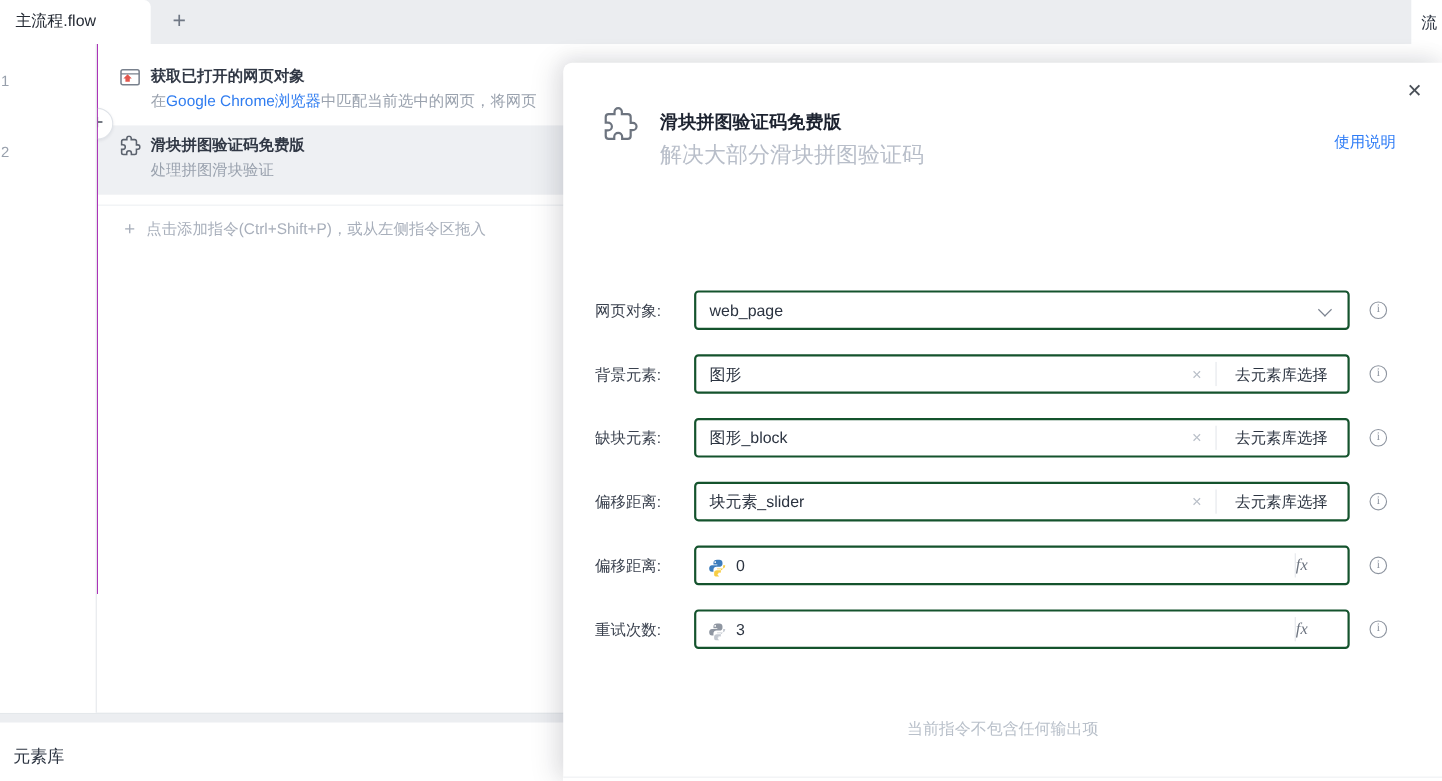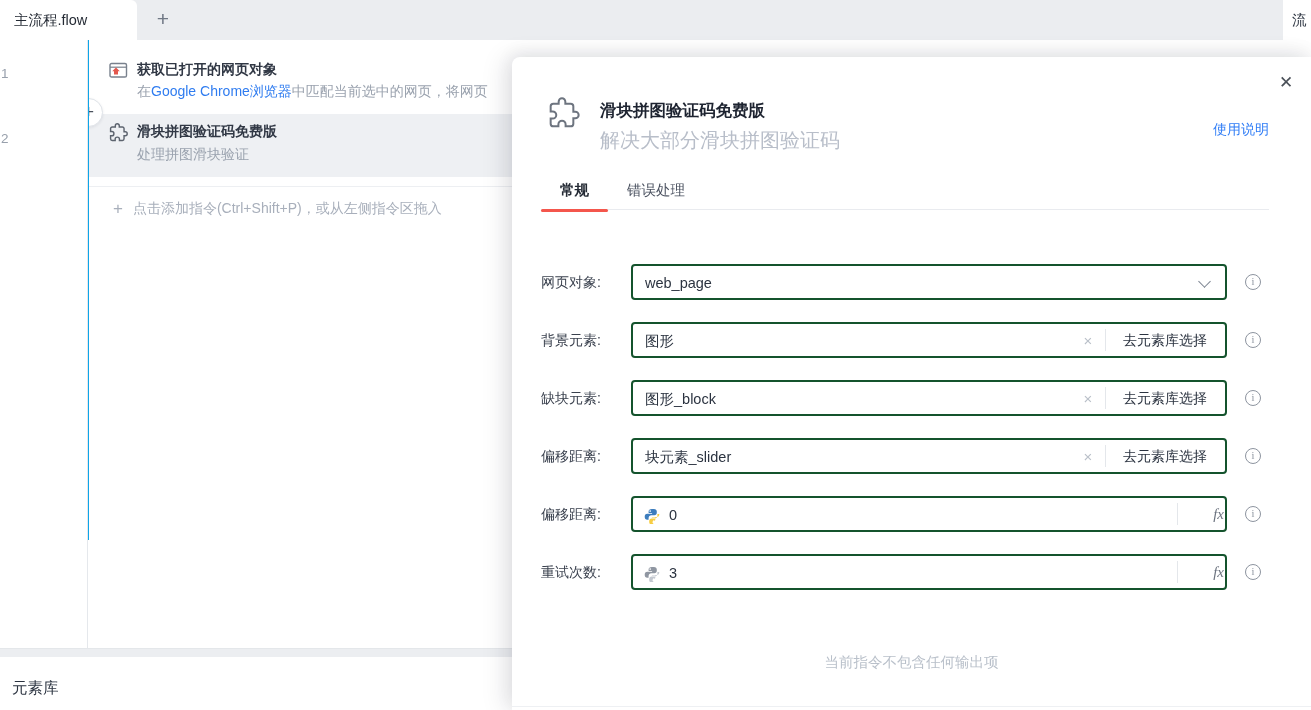--- a/index.html
+++ b/index.html
@@ -1,21 +1,21 @@
 <!DOCTYPE html>
 <html><head>
 <meta charset="utf-8">
 <style>
   * { margin:0; padding:0; box-sizing:border-box; }
   html,body { width:1311px; height:710px; }
   body {
     font-family:"Liberation Sans","DejaVu Sans",sans-serif;
     background:#fff; color:#2b3340; overflow:hidden; position:relative;
   }
-  .app { position:absolute; inset:0; width:1311px; height:540px; background:#0ea5e9; }
+  .app { position:absolute; inset:0; width:1311px; height:540px; background:#a21caf; }
 
   
   .tabbar { position:absolute; left:0; top:0; width:1311px; height:40px; background:#ebedf0; }
   .tab-active {
     position:absolute; left:0; top:0; width:137px; height:40px; background:#fff;
     font-size:14.5px; color:#252b35; line-height:40px; padding-left:14px;
     border-top-right-radius:6px;
   }
   .tab-new {
     position:absolute; left:146px; top:0; width:34px; height:40px; text-align:center;
@@ -106,21 +106,21 @@
   .f-value { position:absolute; left:12px; top:0; line-height:34px; font-size:14.5px; color:#2b3340; white-space:nowrap; }
   .f-value.withicon { left:36px; }
   .chev {
     position:absolute; right:16px; top:11px; width:9px; height:9px;
     border-right:1.6px solid #7b8390; border-bottom:1.6px solid #7b8390; transform:rotate(45deg);
   }
   .actions { position:absolute; right:1px; top:1px; bottom:1px; display:flex; align-items:center; }
   .clear-x { width:34px; text-align:center; color:#b9bfc8; font-size:15px; cursor:pointer; }
   .vdiv { width:1px; height:22px; background:#e4e7eb; }
   .lib-btn { padding:0 17px; font-size:14px; color:#2b3340; line-height:34px; cursor:pointer; white-space:nowrap; }
-  .fx-btn { width:46px; text-align:right; font-size:15px; font-style:italic; font-family:"Liberation Serif","DejaVu Serif",serif; color:#6d7480; cursor:pointer; }
+  .fx-btn { width:46px; text-align:left; font-size:15px; font-style:italic; font-family:"Liberation Serif","DejaVu Serif",serif; color:#6d7480; cursor:pointer; }
   .py { position:absolute; left:11px; top:10px; }
   .info {
     position:absolute; left:704px; top:10px; width:16px; height:16px; border:1px solid #8d949f;
     border-radius:50%; color:#8d949f; font-size:10.5px; line-height:14px; text-align:center;
     font-family:"Liberation Serif","DejaVu Serif",serif; cursor:pointer;
   }
   .out-empty { position:absolute; left:0; right:0; top:596px; text-align:center; font-size:14.5px; color:#b9c0ca; }
   .dlg-footer { position:absolute; left:0; right:0; bottom:0; height:4px; border-top:1px solid #eef0f3; background:#fff; }
 </style>
 </head>
@@ -183,27 +183,20 @@
 
     <span class="hdr-icon">
       <svg width="32" height="32" viewBox="0 0 24 24">
         <path fill="none" stroke="#6d747f" stroke-width="1.5" d="M20.5 11H19V7a2 2 0 0 0-2-2h-4V3.5a2.5 2.5 0 0 0-5 0V5H4a2 2 0 0 0-2 2v3.8h1.5a2.7 2.7 0 0 1 0 5.4H2V20a2 2 0 0 0 2 2h3.8v-1.5a2.7 2.7 0 0 1 5.4 0V22H17a2 2 0 0 0 2-2v-4h1.5a2.5 2.5 0 0 0 0-5z"></path>
       </svg>
     </span>
     <div class="dlg-title">滑块拼图验证码免费版</div>
     <div class="dlg-subtitle">解决大部分滑块拼图验证码</div>
     <div class="dlg-help">使用说明</div>
 
-    <div class="tabs">
-      <div class="dtab t1">
-        <span>常规</span>
-        <div class="ul"></div>
-      </div>
-      <div class="dtab t2">错误处理</div>
-    </div>
 
 
     <div class="frow r0">
       <div class="f-label">网页对象:</div>
       <div class="f-box">
         <div class="f-value">web_page</div>
         <span class="chev"></span>
       </div>
       <div class="info">i</div>
     </div>

